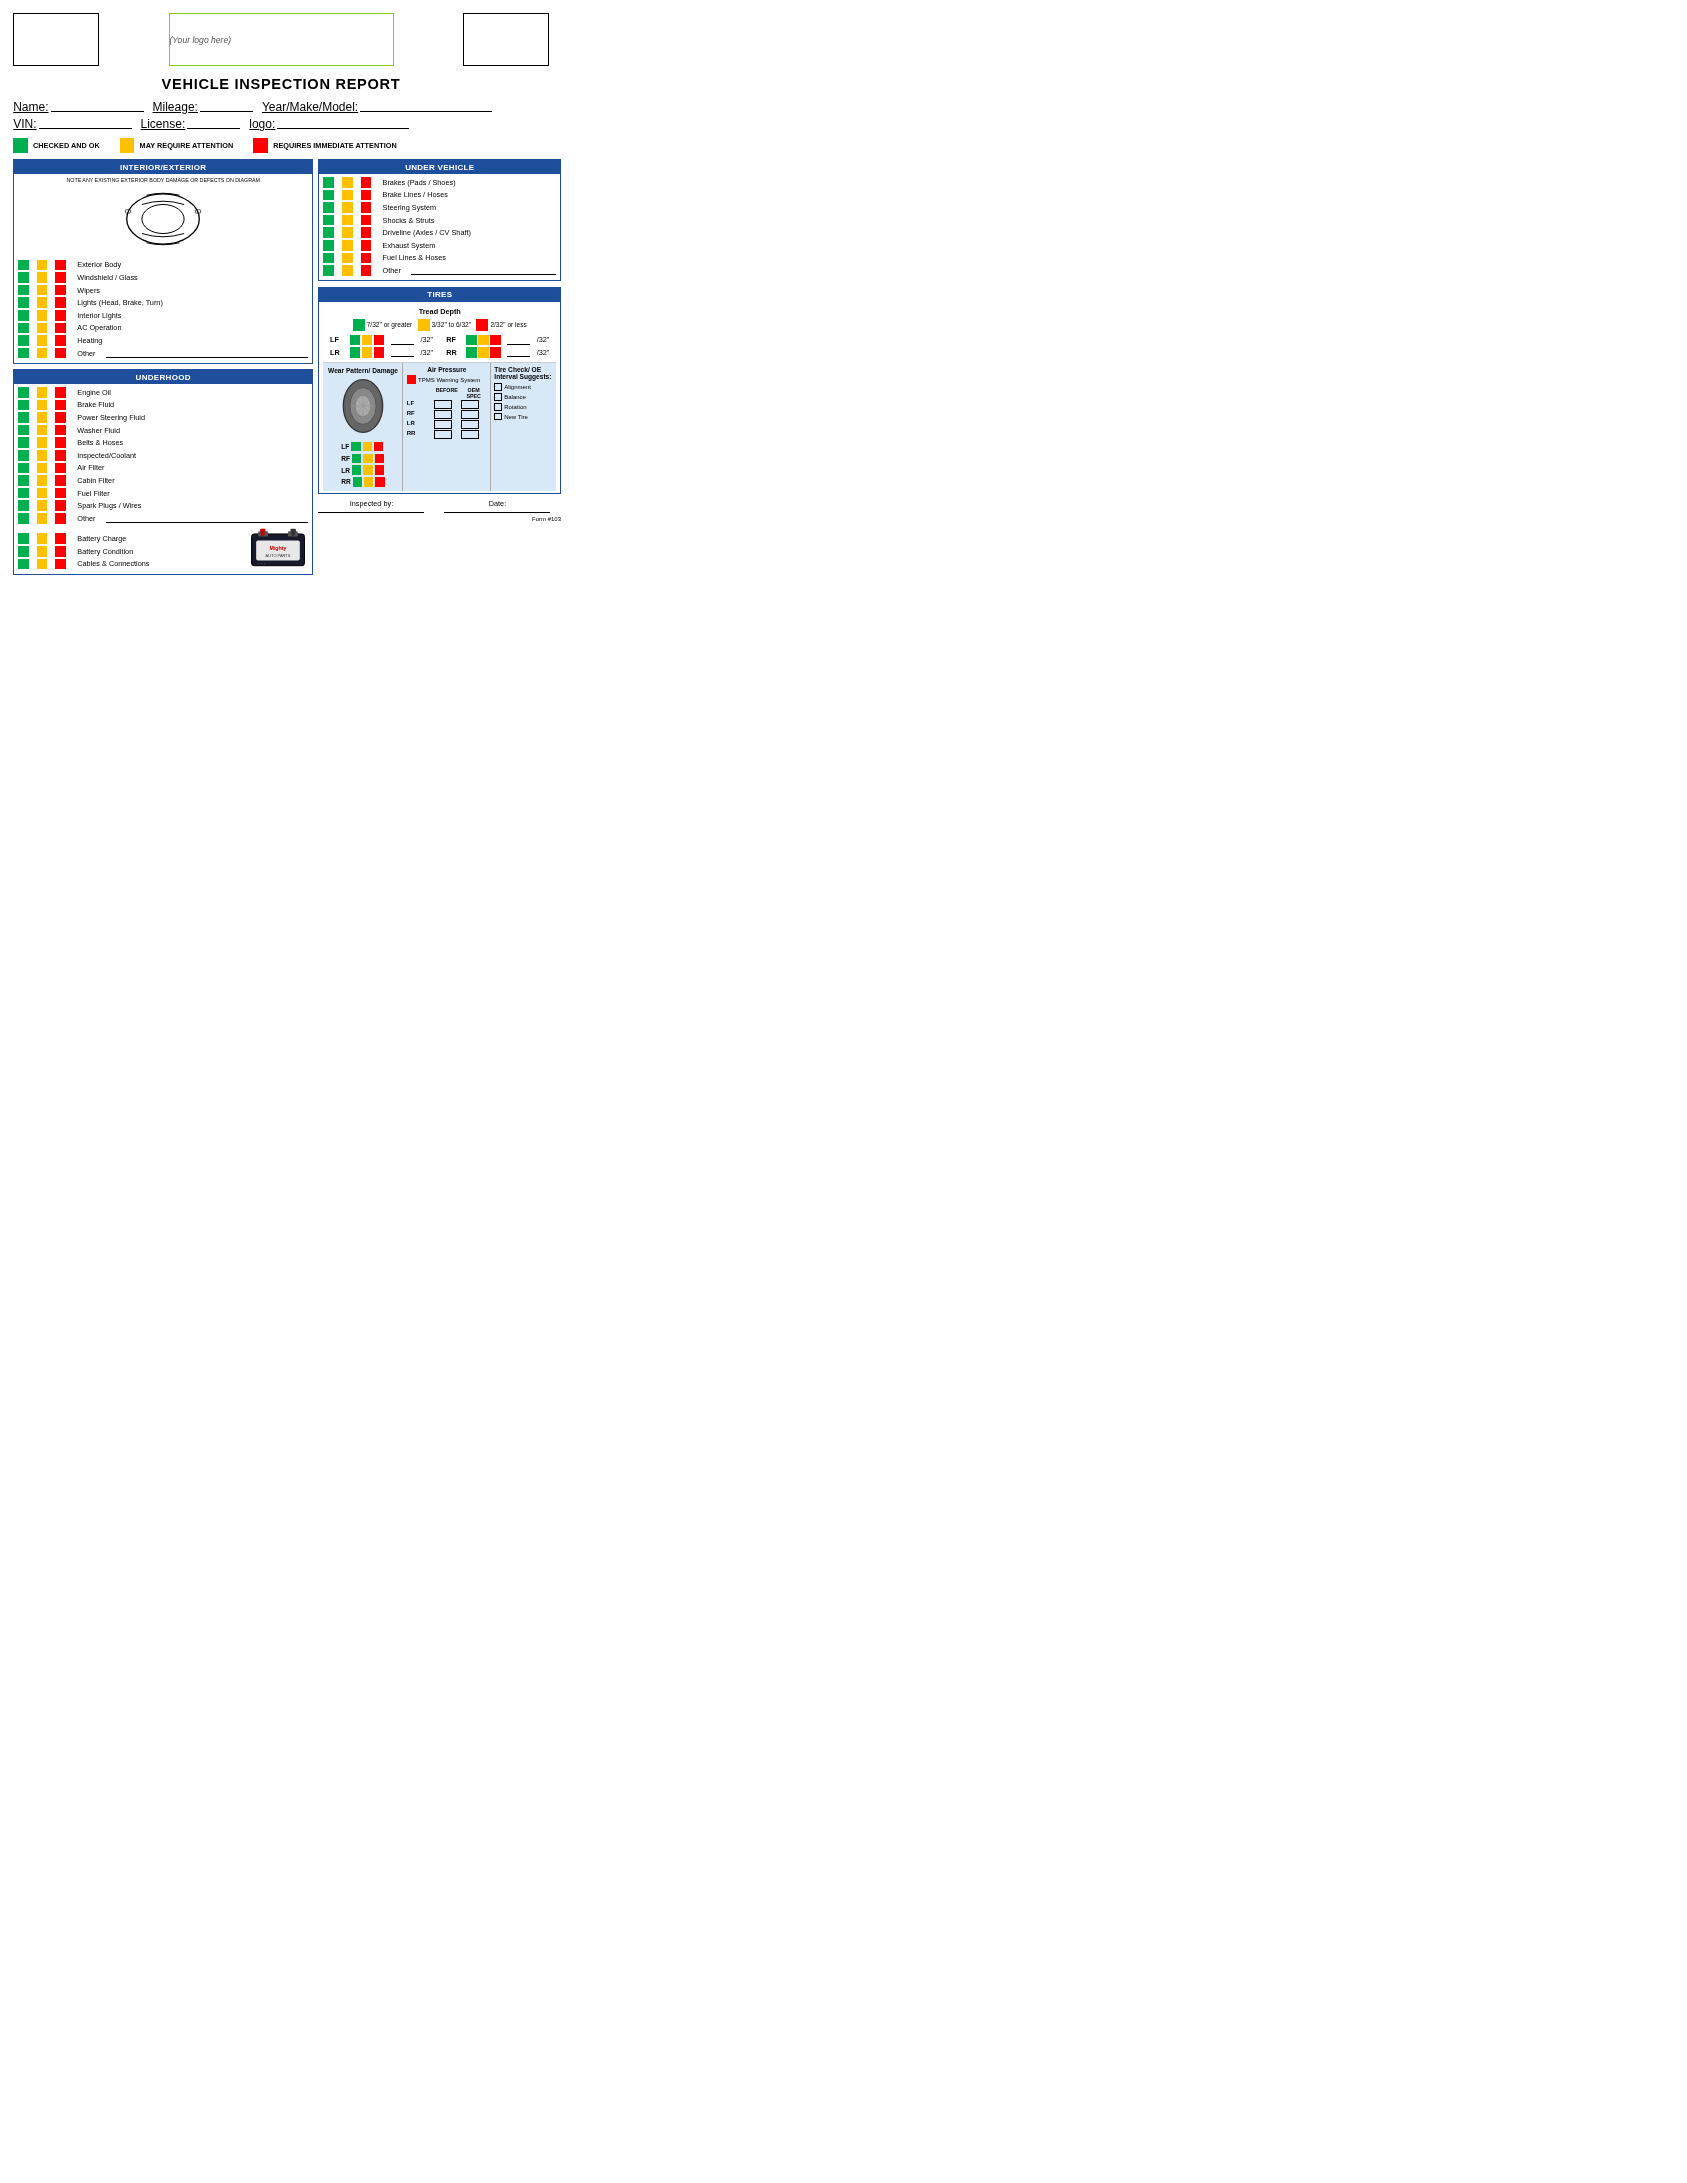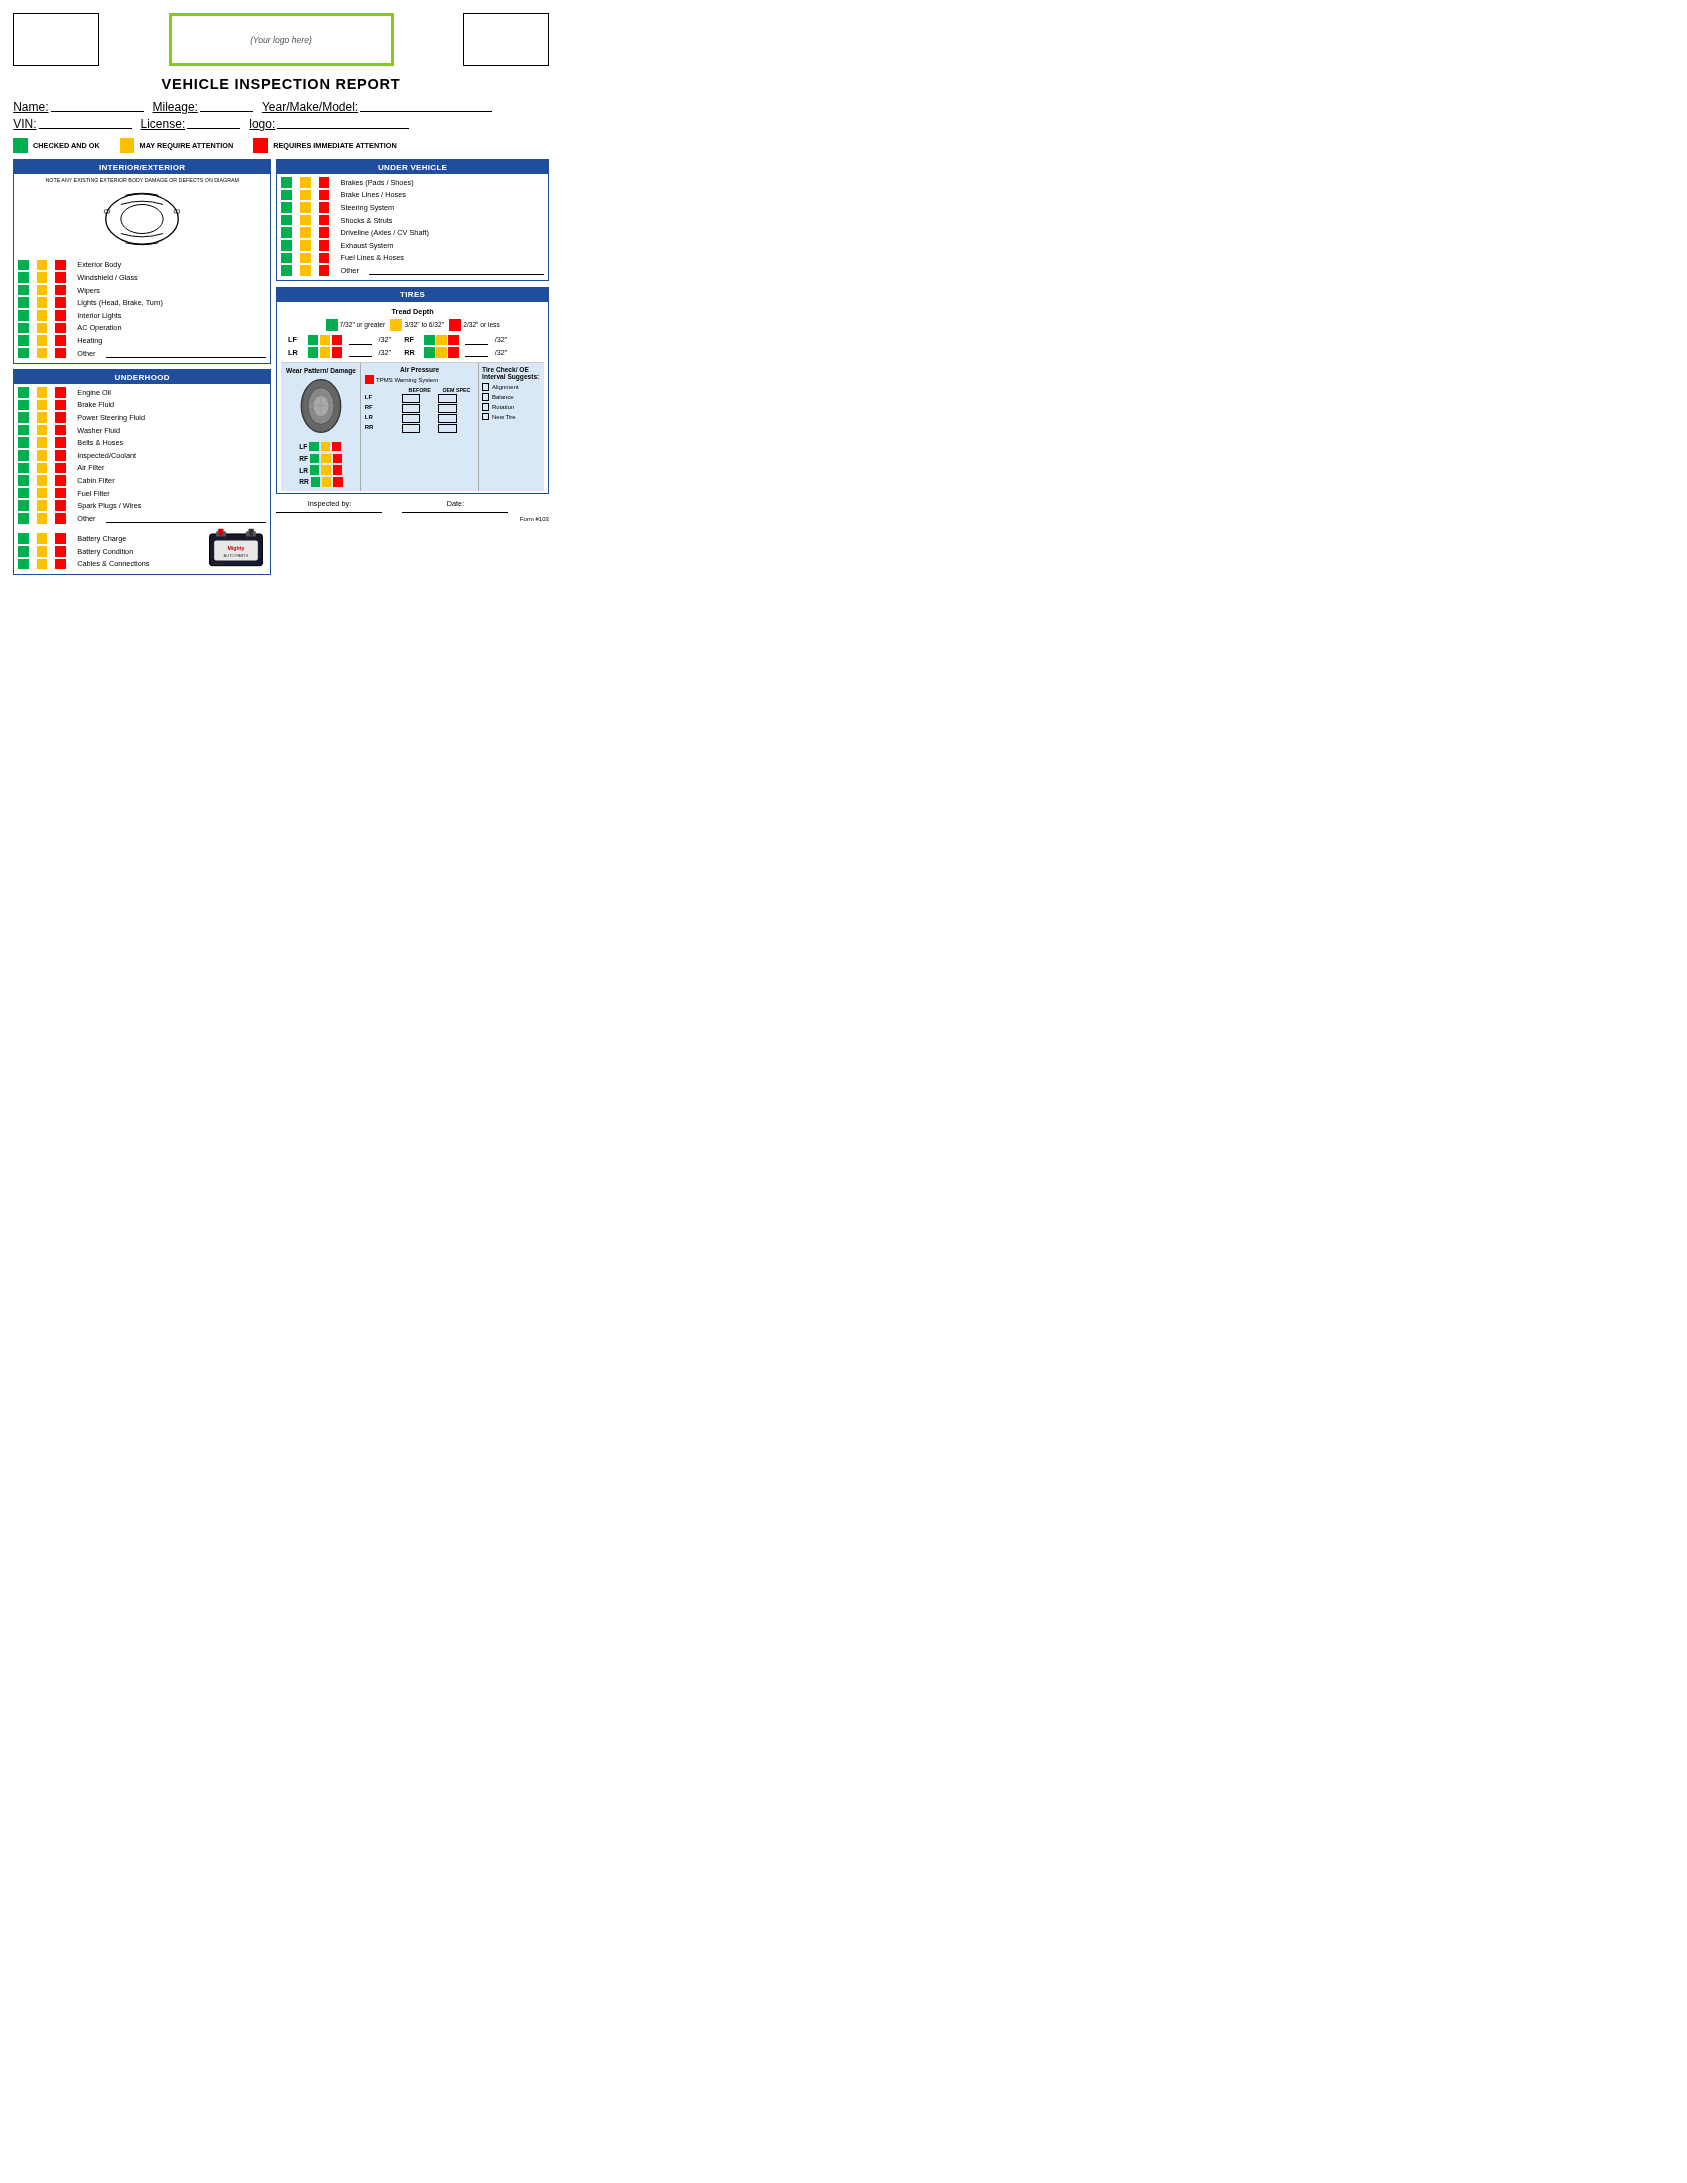--- a/index.html
+++ b/index.html
@@ -17,26 +17,26 @@
       justify-content: space-between;
       align-items: center;
       margin-bottom: 10px;
     }
     .header-box {
       border: 1px solid #000;
       width: 86px;
       height: 53px;
     }
     .logo-center {
-      border: 3px solid #84cc16;
+      border: 1px solid #84cc16;
       width: 225px;
       height: 53px;
       display: flex;
       align-items: center;
-      justify-content: center;
+      justify-content: flex-start;
       font-size: 8.6px;
       color: #555;
       font-style: italic;
     }
     .page-title {
       text-align: center;
       font-size: 14.6px;
       font-weight: bold;
       letter-spacing: 0.7px;
       margin-bottom: 8px;
@@ -88,21 +88,21 @@
     .green-box { background: #00b050; }
     .yellow-box { background: #ffc000; }
     .red-box { background: #ff0000; }
 
     
     .main-content {
       display: flex;
       gap: 5.3px;
     }
     .left-col {
-      width: 258px;
+      width: 300px;
       flex-shrink: 0;
     }
     .right-col {
       flex: 1;
     }
     .section-header {
       background: #1f4e9c;
       color: #fff;
       font-weight: bold;
       font-size: 8px;

